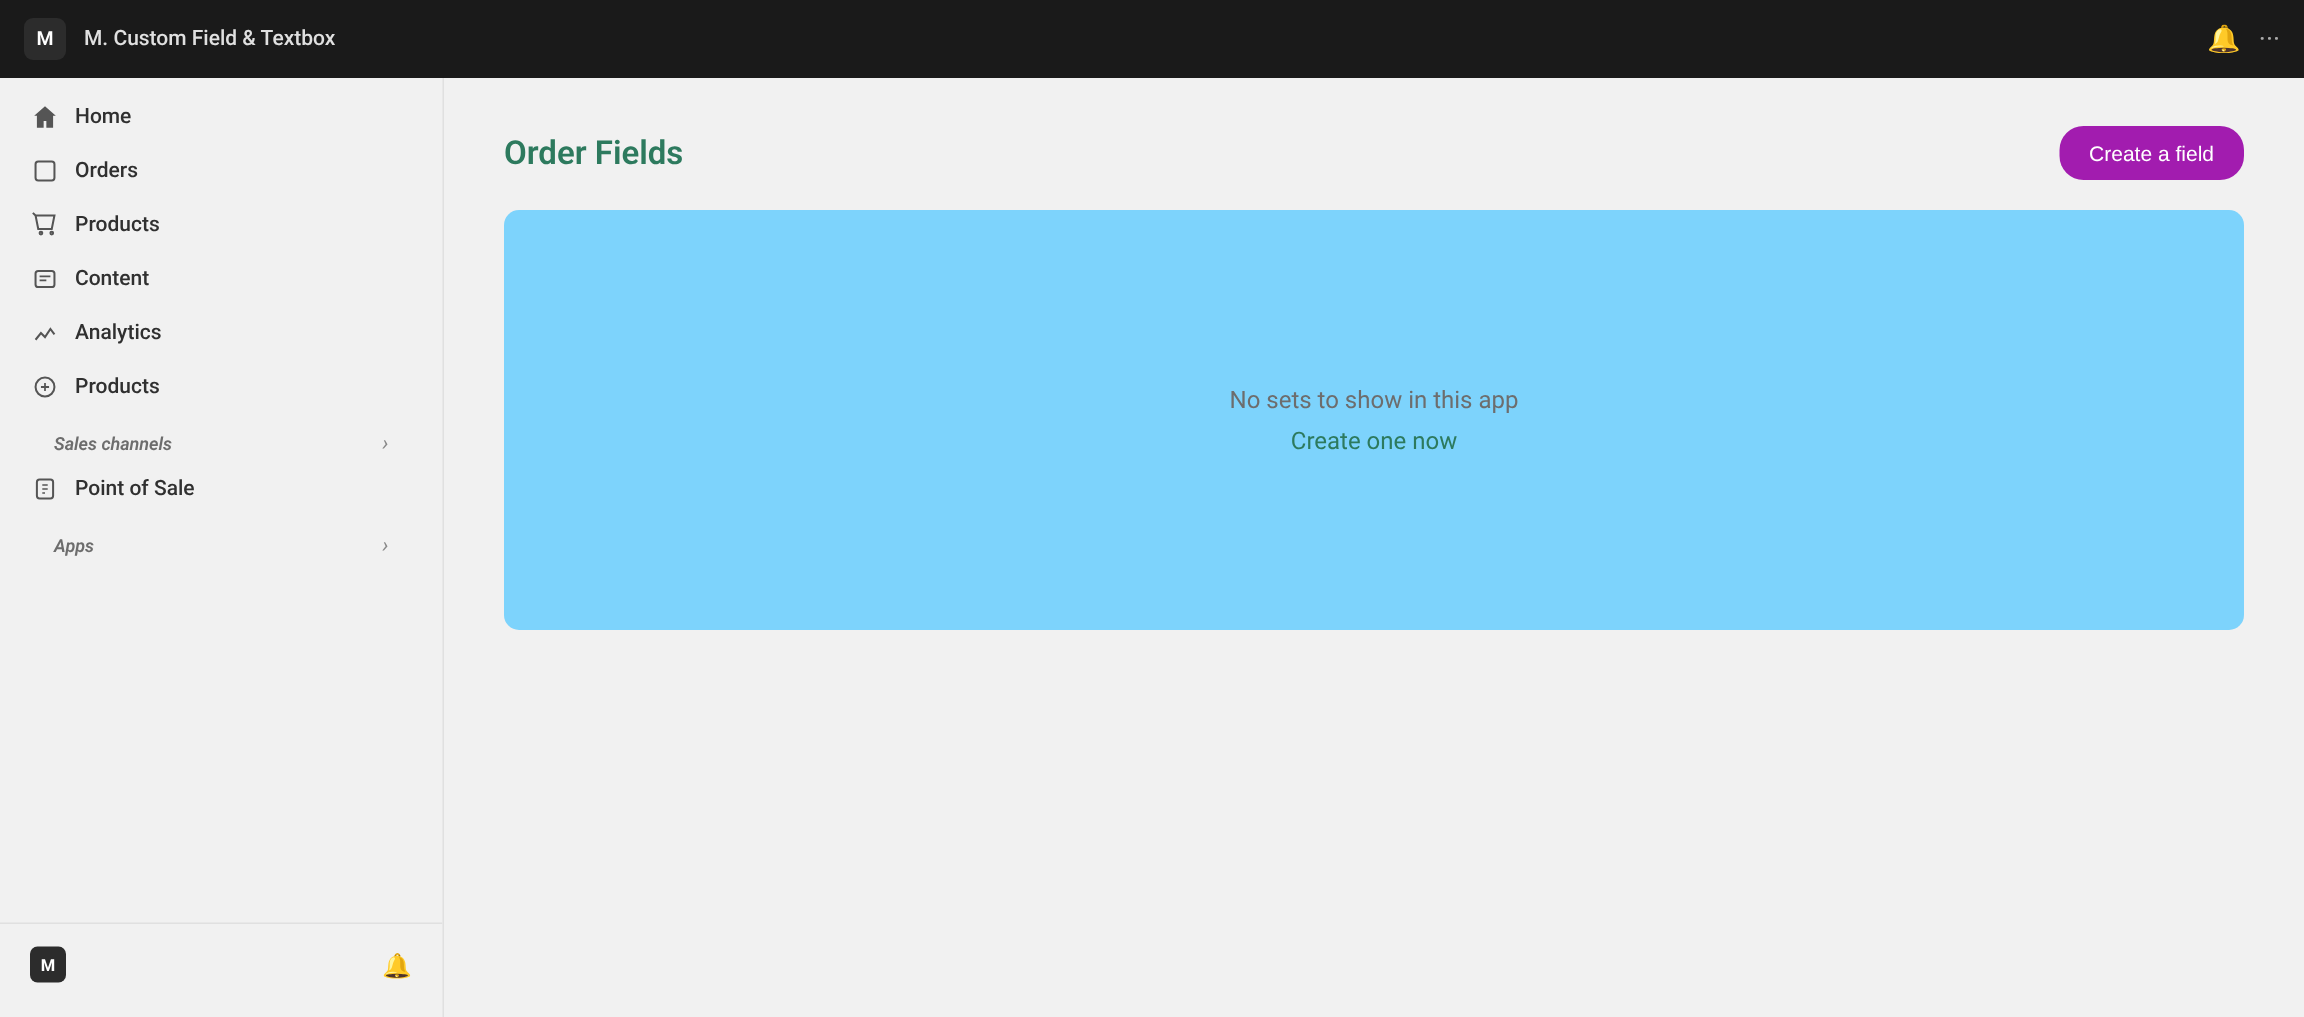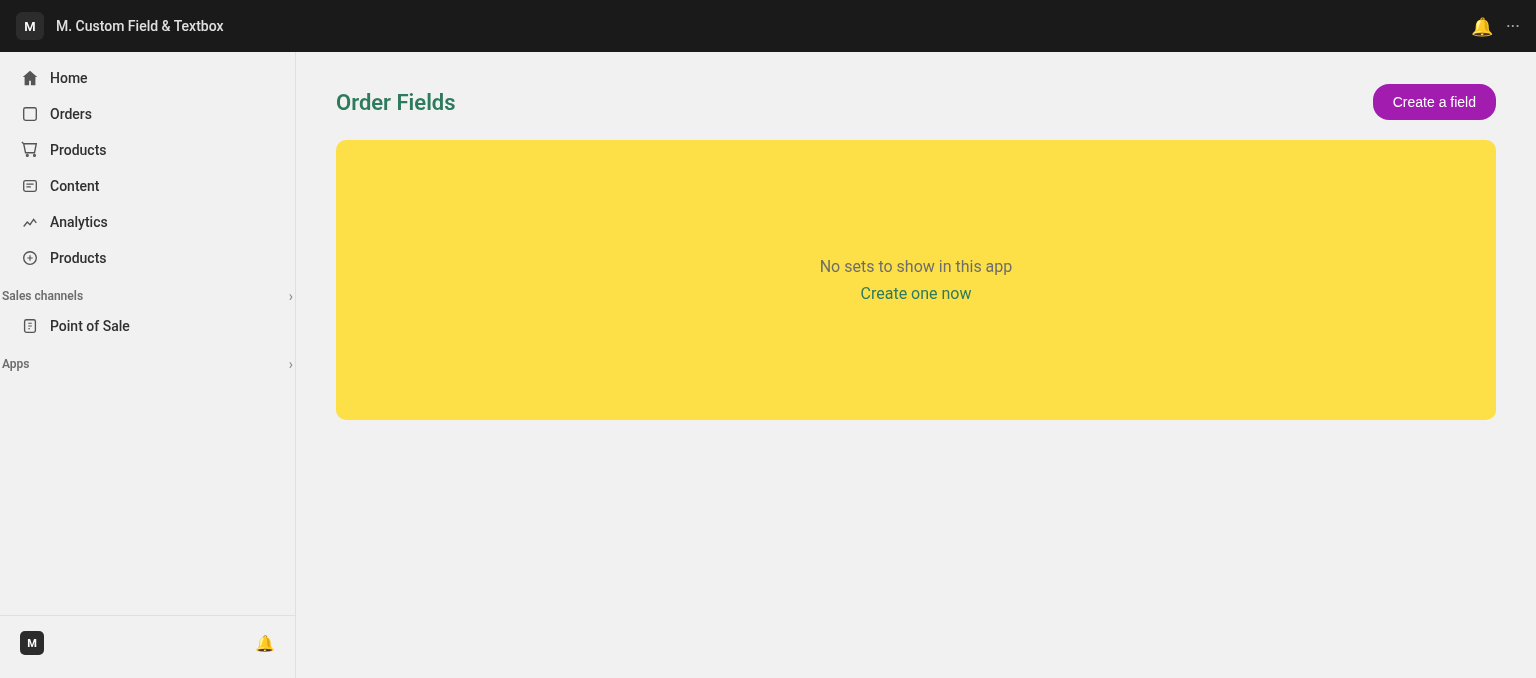--- a/index.html
+++ b/index.html
@@ -98,22 +98,23 @@
       align-items: center;
       justify-content: center;
       flex-shrink: 0;
       color: #555;
     }
 
     .sidebar-section-header {
       display: flex;
       align-items: center;
       justify-content: space-between;
-      padding: 8px 2px 4px;
+      padding: 8px 36px 4px;
       margin-top: 4px;
+      font-style: italic;
     }
 
     .sidebar-section-label {
       font-size: 12px;
       font-weight: 600;
       color: #6d6d6d;
       text-transform: none;
     }
 
     .sidebar-section-chevron {
@@ -187,21 +188,21 @@
       border: none;
       border-radius: 16px;
       padding: 10px 20px;
       font-size: 14px;
       font-weight: 500;
       cursor: pointer;
     }
 
     
     .empty-card {
-      background: #fde047;
+      background: #7dd3fc;
       border-radius: 10px;
       padding: 80px 40px;
       display: flex;
       flex-direction: column;
       align-items: center;
       justify-content: center;
       min-height: 280px;
       gap: 8px;
     }
 

